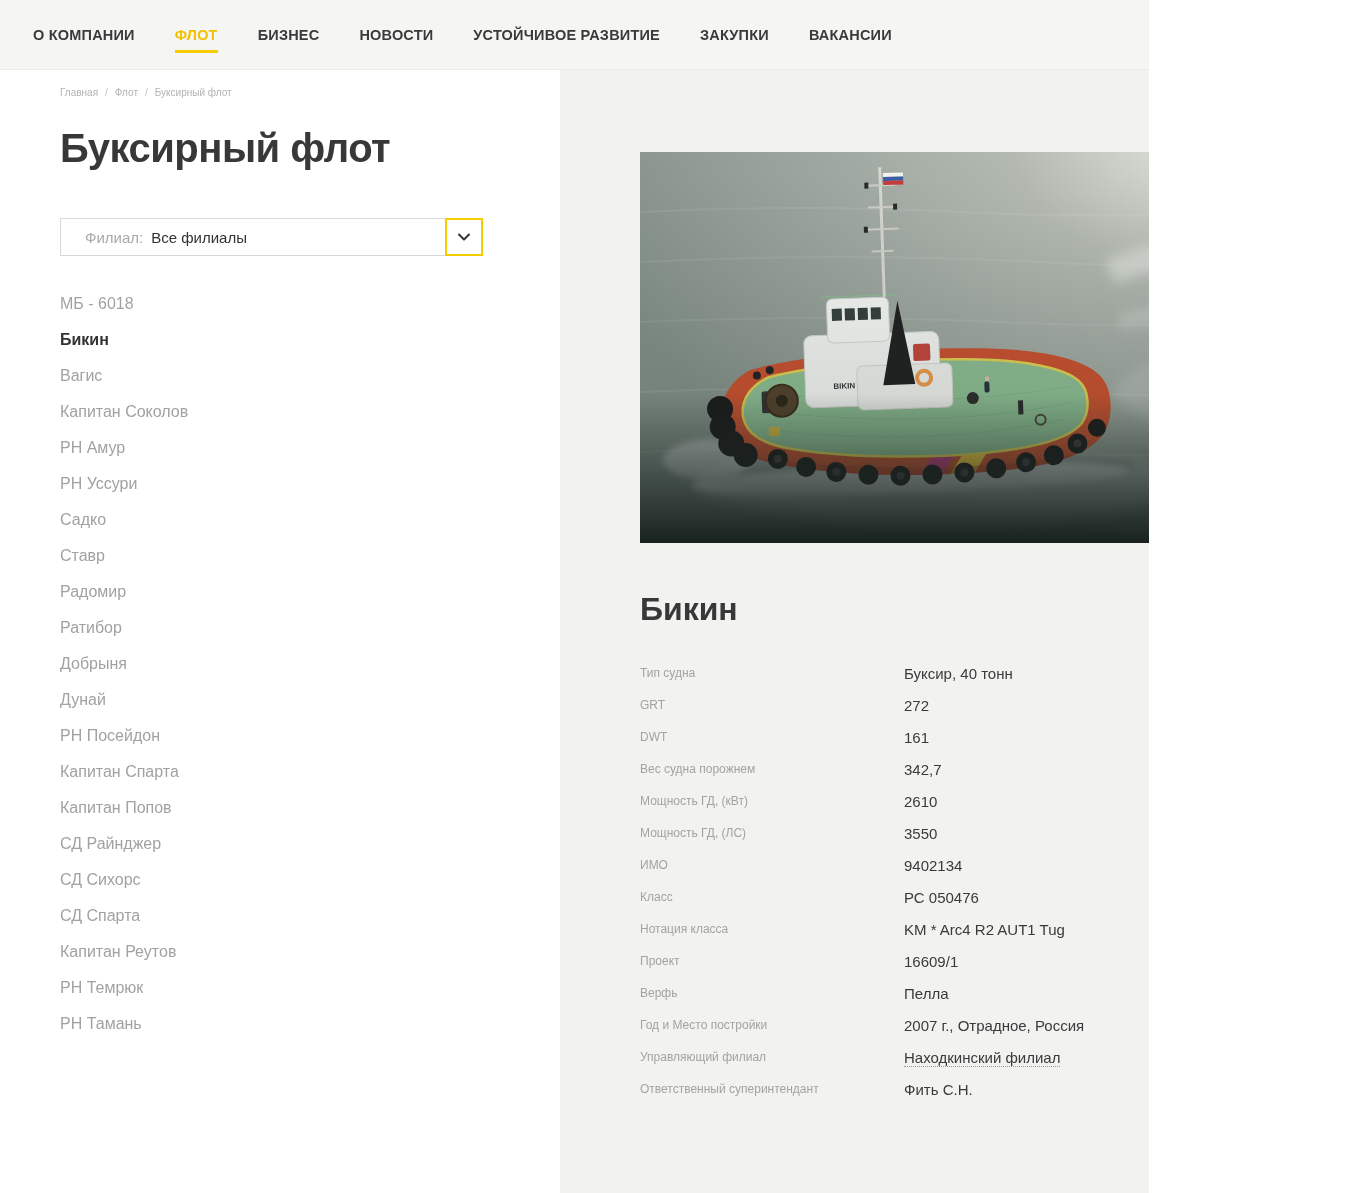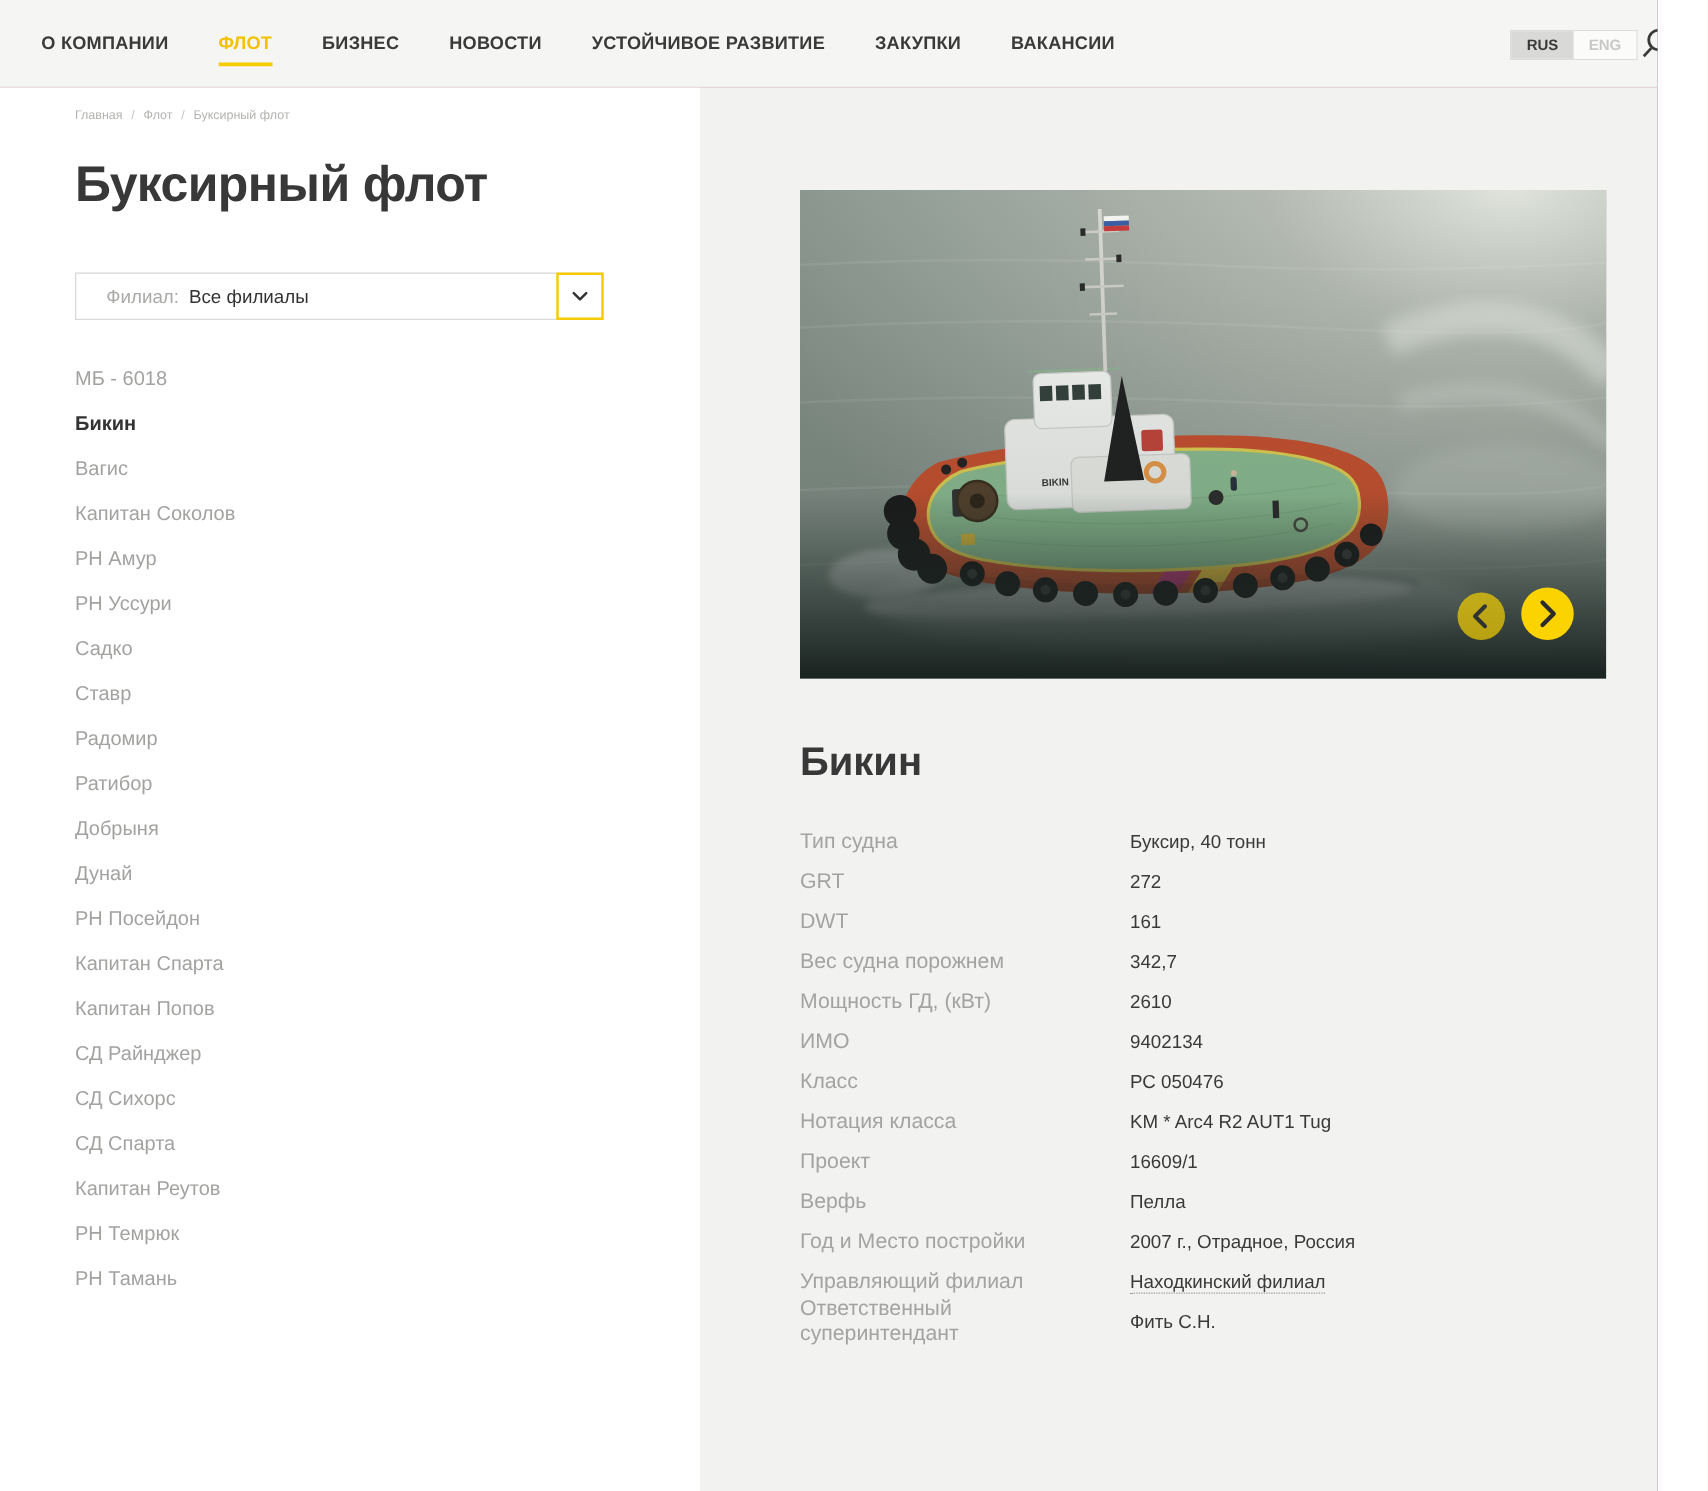--- a/index.html
+++ b/index.html
@@ -1,17 +1,17 @@
 <!DOCTYPE html>
 <html><head>
 <meta charset="utf-8">
 <style>
   html,body{margin:0;padding:0;}
   body{font-family:"Liberation Sans", sans-serif; background:#ffffff;}
-  .page{position:relative;width:1326px;height:1193px;overflow:hidden;background:#be185d;}
+  .page{position:relative;width:1149px;height:1193px;overflow:hidden;background:#14b8a6;}
 
   
   header{position:absolute;left:0;top:0;width:1366px;height:70px;background:#F5F5F3;border-bottom:1px solid #EAEAE8;box-sizing:border-box;}
   nav.main-nav{position:absolute;left:33px;top:0;height:70px;display:flex;align-items:center;gap:40px;}
   .nav-item{font-size:14.5px;font-weight:bold;color:#3A3A3A;text-decoration:none;letter-spacing:.2px;position:relative;cursor:pointer;white-space:nowrap;}
   .nav-item.active{color:#F2C200;}
   .nav-item.active::after{content:"";position:absolute;left:0;right:0;bottom:-10px;height:3px;background:#F6CB00;}
   .lang-toggle{position:absolute;left:1165px;top:24px;display:flex;border:1px solid #DCDCDA;background:#FBFBF9;margin-left:43px;}
   .lang{width:50px;height:22px;display:flex;align-items:center;justify-content:center;font-family:"Liberation Sans",sans-serif;font-size:12px;font-weight:bold;border:none;background:#FBFBF9;color:#C8C8C8;cursor:pointer;padding:0;}
   .lang.active{background:#D9D9D7;color:#3A3A3A;}
@@ -33,21 +33,21 @@
 
   
   .right-col{position:absolute;left:560px;top:70px;width:806px;bottom:0;background:#F2F2F0;box-sizing:border-box;padding-left:80px;}
   .photo{position:relative;margin-top:82px;width:645px;height:391px;overflow:hidden;background:#9AA49C;}
   .car-btn{position:absolute;border:none;border-radius:50%;background:#FBD400;display:flex;align-items:center;justify-content:center;cursor:pointer;padding:0;}
   .car-btn.prev{left:526px;top:322px;width:38px;height:38px;opacity:.68;}
   .car-btn.next{left:577px;top:318px;width:42px;height:42px;}
   h2{margin:48px 0 0 0;font-size:32px;line-height:36px;font-weight:bold;color:#383838;}
   .details{margin:30px 0 0 0;}
   .detail-row{display:flex;height:32px;align-items:center;}
-  .detail-row dt{width:250px;flex:0 0 250px;font-size:17px;color:#A3A3A1;font-weight:normal;}
+  .detail-row dt{width:250px;flex:0 0 250px;font-size:12px;color:#A3A3A1;font-weight:normal;}
   .detail-row dd{margin:14px;font-size:15px;color:#3A3A3A;}
   .dotted-link{color:#3A3A3A;text-decoration:none;border-bottom:1px dotted #9B9B99;cursor:pointer;}
 </style>
 </head>
 <body>
 
 <div class="page">
 
   <header>
     <nav class="main-nav">
@@ -278,20 +278,24 @@
       </div>
       <div class="detail-row">
         <dt>Вес судна порожнем</dt>
         <dd>342,7</dd>
       </div>
       <div class="detail-row">
         <dt>Мощность ГД,  (кВт)</dt>
         <dd>2610</dd>
       </div>
       <div class="detail-row">
+        <dt>Мощность ГД,  (ЛС)</dt>
+        <dd>3550</dd>
+      </div>
+      <div class="detail-row">
         <dt>ИМО</dt>
         <dd>9402134</dd>
       </div>
       <div class="detail-row">
         <dt>Класс</dt>
         <dd>РС 050476</dd>
       </div>
       <div class="detail-row">
         <dt>Нотация класса</dt>
         <dd>KM * Arc4  R2 AUT1 Tug</dd>

